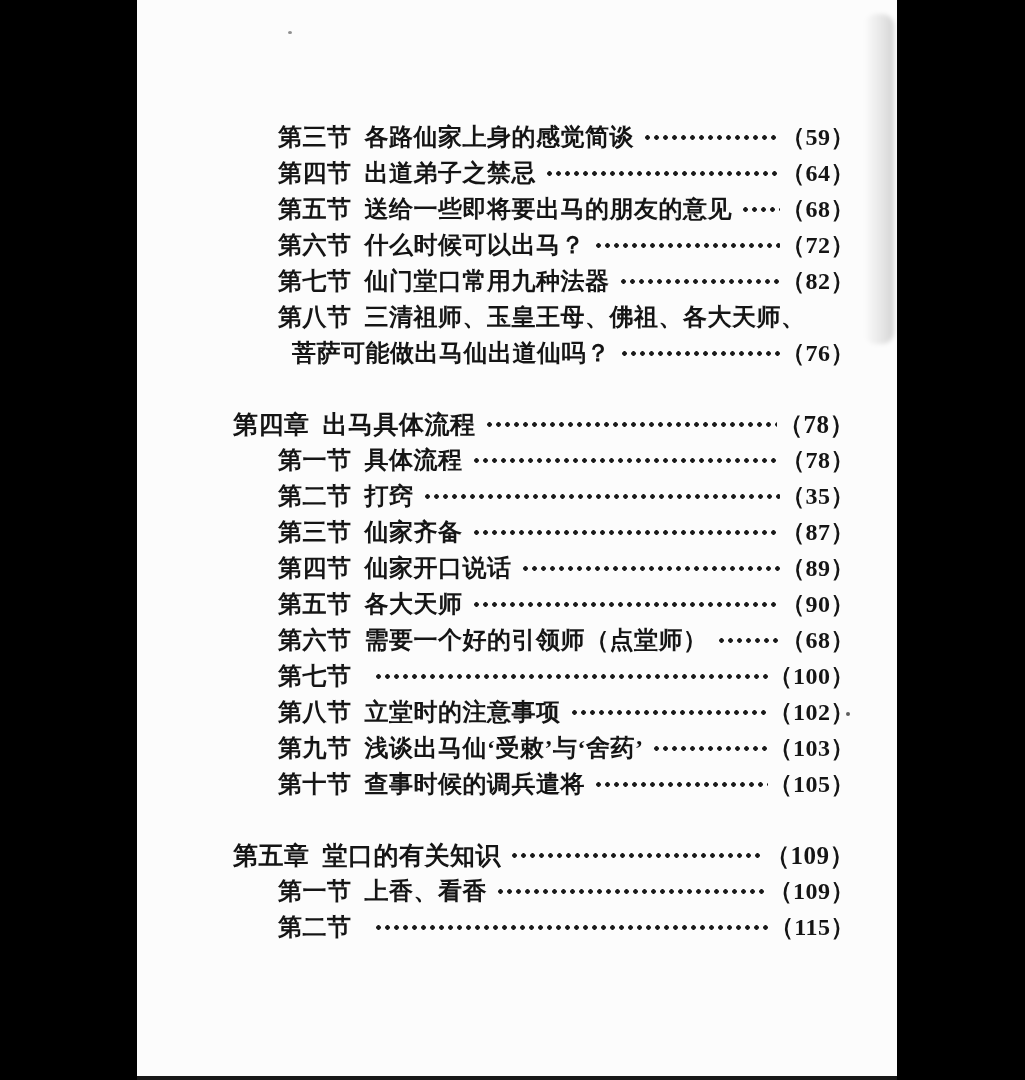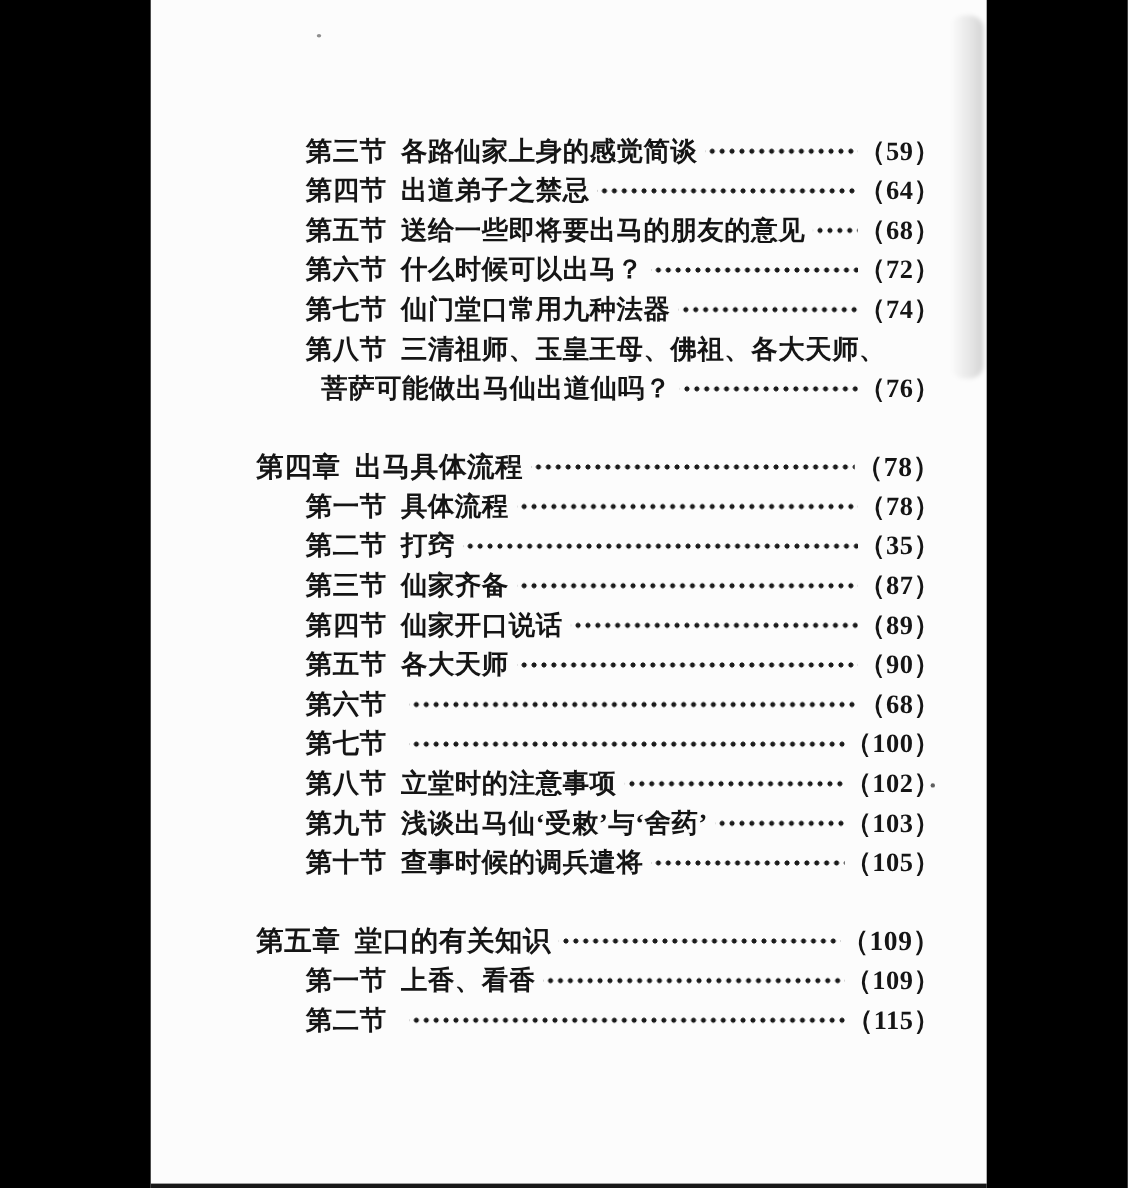--- a/index.html
+++ b/index.html
@@ -115,21 +115,21 @@
           <div class="toc-row section">
     <span class="toc-label">第六节</span>
     <span class="toc-title">什么时候可以出马？</span>
     <span class="toc-leader"></span>
     <span class="toc-page">（72）</span>
   </div>
           <div class="toc-row section">
     <span class="toc-label">第七节</span>
     <span class="toc-title">仙门堂口常用九种法器</span>
     <span class="toc-leader"></span>
-    <span class="toc-page">（74）</span>
+    <span class="toc-page">（82）</span>
   </div>
           <div class="toc-row section no-page">
     <span class="toc-label">第八节</span>
     <span class="toc-title">三清祖师、玉皇王母、佛祖、各大天师、</span>
 
   </div>
           <div class="toc-row continuation">
 
     <span class="toc-title">菩萨可能做出马仙出道仙吗？</span>
     <span class="toc-leader"></span>
@@ -168,20 +168,21 @@
     <span class="toc-page">（89）</span>
   </div>
           <div class="toc-row section">
     <span class="toc-label">第五节</span>
     <span class="toc-title">各大天师</span>
     <span class="toc-leader"></span>
     <span class="toc-page">（90）</span>
   </div>
           <div class="toc-row section">
     <span class="toc-label">第六节</span>
+    <span class="toc-title">需要一个好的引领师（点堂师）</span>
     <span class="toc-leader"></span>
     <span class="toc-page">（68）</span>
   </div>
           <div class="toc-row section">
     <span class="toc-label">第七节</span>
     <span class="toc-leader"></span>
     <span class="toc-page">（100）</span>
   </div>
           <div class="toc-row section">
     <span class="toc-label">第八节</span>

